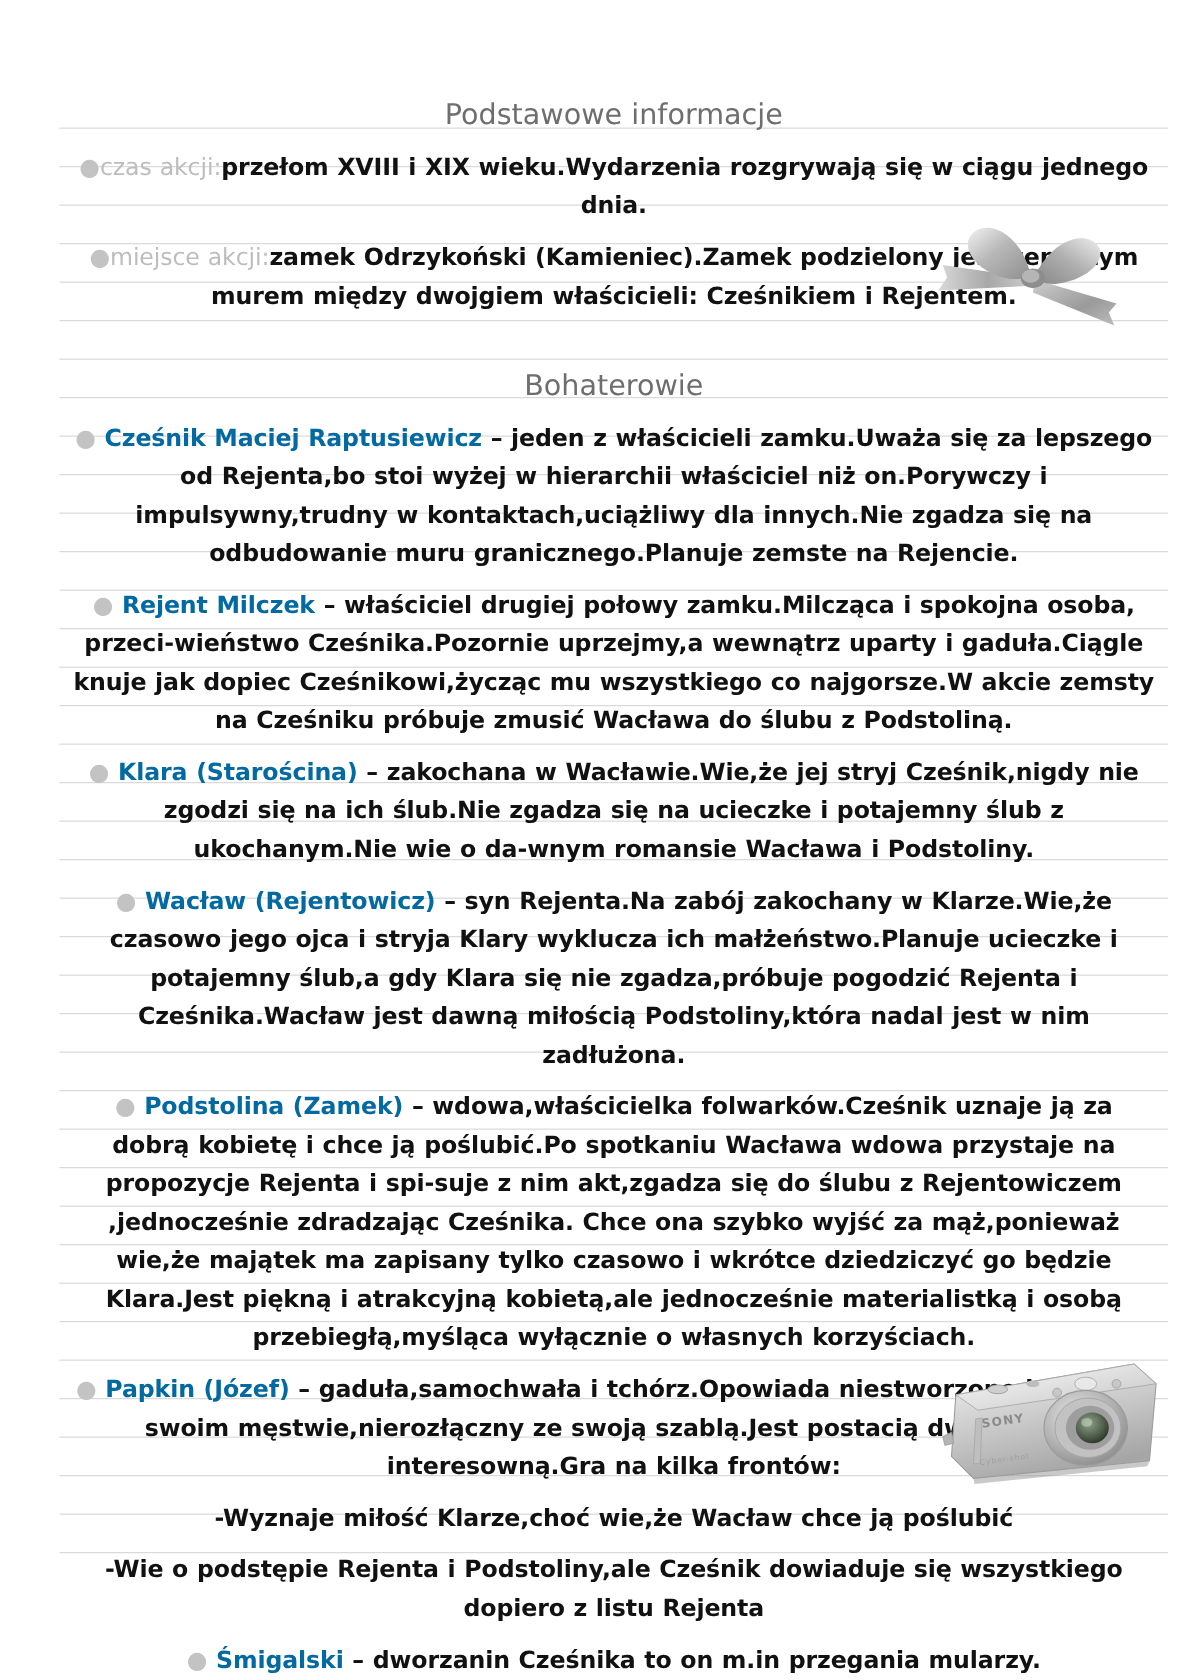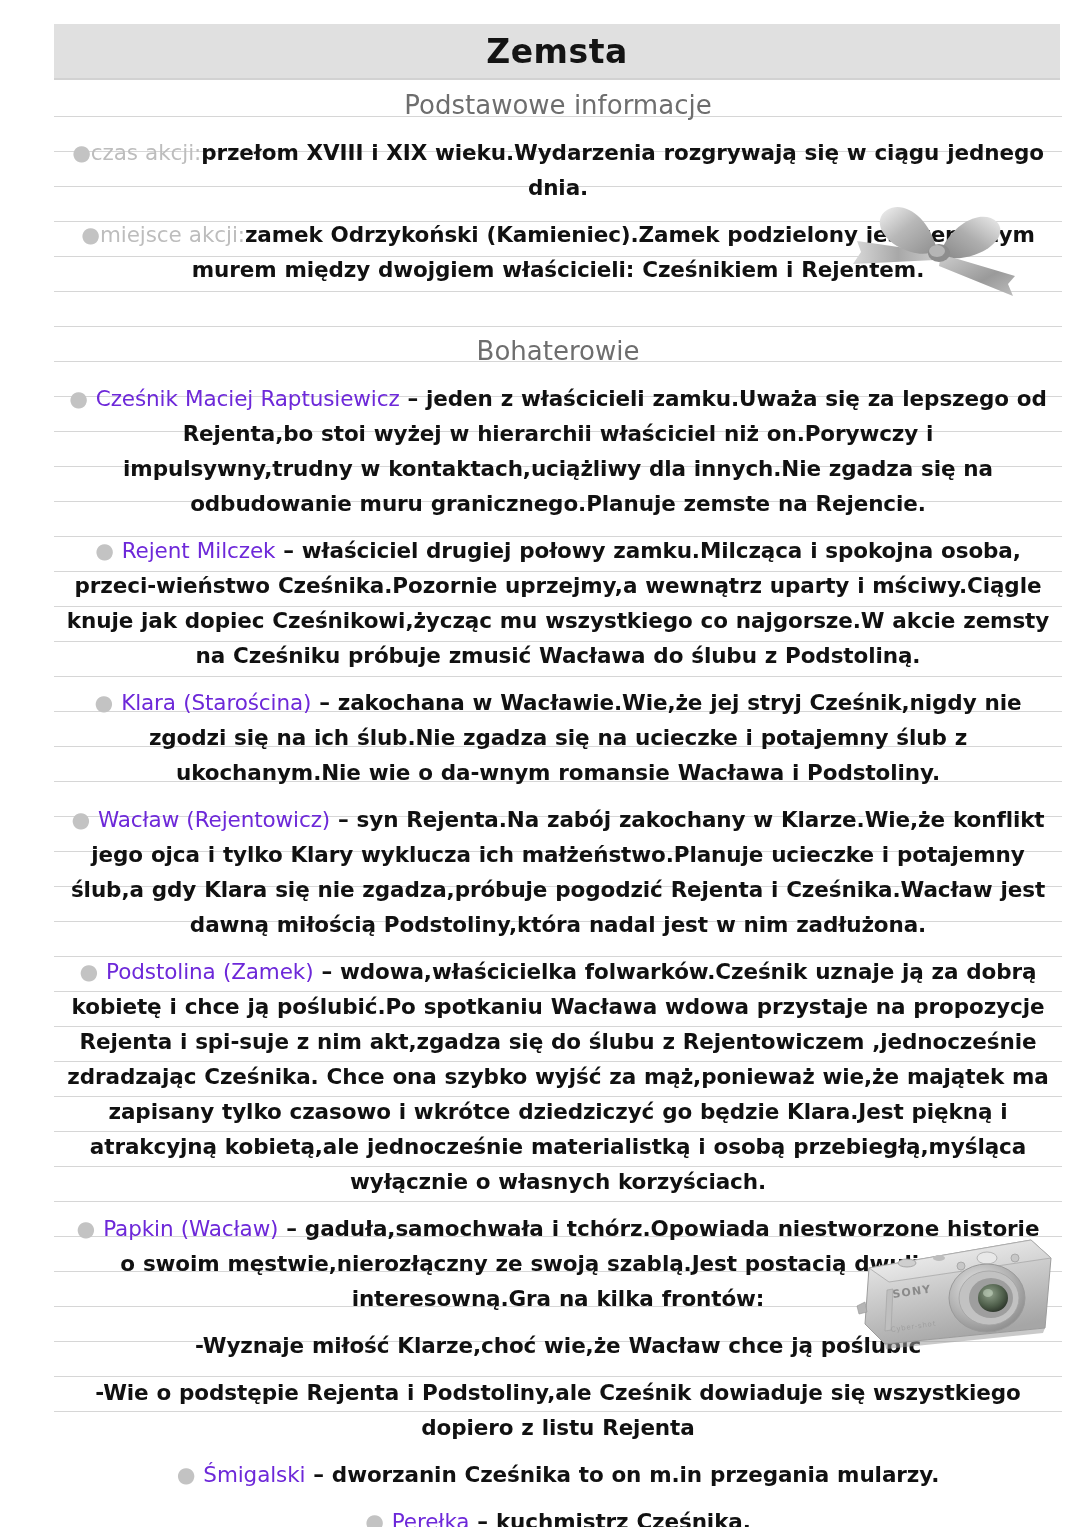--- a/index.html
+++ b/index.html
@@ -88,22 +88,22 @@
     margin: 12px;
     letter-spacing: -0.1px;
     word-spacing: .5px;
   }
 
   .lbl {
     color: #bdbdbd;
     font-weight: normal;
   }
   .name {
-    color: #6d28d9;
-    font-weight: normal;
+    color: #0369a1;
+    font-weight: bold;
   }
   .bullet-dot {
     color: #c3c3c3;
     font-weight: normal;
   }
 
   
   #bow {
     position: absolute;
     left: 845px;
@@ -162,57 +162,54 @@
       <div class="rule" style="top: 1166px;"></div>
       <div class="rule" style="top: 1201px;"></div>
       <div class="rule" style="top: 1236px;"></div>
       <div class="rule" style="top: 1271px;"></div>
       <div class="rule" style="top: 1306px;"></div>
       <div class="rule" style="top: 1341px;"></div>
       <div class="rule" style="top: 1376px;"></div>
       <div class="rule" style="top: 1411px;"></div>
     </div>
 
-  <div id="title-band">
-    <div class="title">Zemsta</div>
-  </div>
 
   <div id="content">
 
     <h2 class="section-head">Podstawowe informacje</h2>
 
     <p class="para"><span class="bullet-dot">●</span><span class="lbl">czas akcji:</span><span>przełom XVIII i XIX wieku.Wydarzenia rozgrywają się w ciągu jednego dnia.</span></p>
 
     <p class="para"><span class="bullet-dot">●</span><span class="lbl">miejsce akcji:</span><span>zamek Odrzykoński (Kamieniec).Zamek podzielony jest zepsutym murem między dwojgiem właścicieli: Cześnikiem i Rejentem.</span></p>
 
     <div class="spacer-line"></div>
 
     <h2 class="section-head">Bohaterowie</h2>
 
     <p class="para"><span class="bullet-dot">●</span>&nbsp;<span class="name">Cześnik Maciej Raptusiewicz</span>
       <span>–</span>
       <span>jeden z właścicieli zamku.Uważa się za lepszego od Rejenta,bo stoi wyżej w hierarchii właściciel niż on.Porywczy i impulsywny,trudny w kontaktach,uciążliwy dla innych.Nie zgadza się na odbudowanie muru granicznego.Planuje zemste na Rejencie.</span></p>
 
     <p class="para"><span class="bullet-dot">●</span>&nbsp;<span class="name">Rejent Milczek</span>
       <span>–</span>
-      <span>właściciel drugiej połowy zamku.Milcząca i spokojna osoba, przeci-wieństwo Cześnika.Pozornie uprzejmy,a wewnątrz uparty i mściwy.Ciągle knuje jak dopiec Cześnikowi,życząc mu wszystkiego co najgorsze.W akcie zemsty na Cześniku próbuje zmusić Wacława do ślubu z Podstoliną.</span></p>
+      <span>właściciel drugiej połowy zamku.Milcząca i spokojna osoba, przeci-wieństwo Cześnika.Pozornie uprzejmy,a wewnątrz uparty i gaduła.Ciągle knuje jak dopiec Cześnikowi,życząc mu wszystkiego co najgorsze.W akcie zemsty na Cześniku próbuje zmusić Wacława do ślubu z Podstoliną.</span></p>
 
     <p class="para"><span class="bullet-dot">●</span>&nbsp;<span class="name">Klara (Starościna)</span>
       <span>–</span>
       <span>zakochana w Wacławie.Wie,że jej stryj Cześnik,nigdy nie zgodzi się na ich ślub.Nie zgadza się na ucieczke i potajemny ślub z ukochanym.Nie wie o da-wnym romansie Wacława i Podstoliny.</span></p>
 
     <p class="para"><span class="bullet-dot">●</span>&nbsp;<span class="name">Wacław (Rejentowicz)</span>
       <span>–</span>
-      <span>syn Rejenta.Na zabój zakochany w Klarze.Wie,że konflikt jego ojca i tylko Klary wyklucza ich małżeństwo.Planuje ucieczke i potajemny ślub,a gdy Klara się nie zgadza,próbuje pogodzić Rejenta i Cześnika.Wacław jest dawną miłością Podstoliny,która nadal jest w nim zadłużona.</span></p>
+      <span>syn Rejenta.Na zabój zakochany w Klarze.Wie,że czasowo jego ojca i stryja Klary wyklucza ich małżeństwo.Planuje ucieczke i potajemny ślub,a gdy Klara się nie zgadza,próbuje pogodzić Rejenta i Cześnika.Wacław jest dawną miłością Podstoliny,która nadal jest w nim zadłużona.</span></p>
 
     <p class="para"><span class="bullet-dot">●</span>&nbsp;<span class="name">Podstolina (Zamek)</span>
       <span>–</span>
       <span>wdowa,właścicielka folwarków.Cześnik uznaje ją za dobrą kobietę i chce ją poślubić.Po spotkaniu Wacława wdowa przystaje na propozycje Rejenta i spi-suje z nim akt,zgadza się do ślubu z Rejentowiczem ,jednocześnie zdradzając Cześnika. Chce ona szybko wyjść za mąż,ponieważ wie,że majątek ma zapisany tylko czasowo i wkrótce dziedziczyć go będzie Klara.Jest piękną i atrakcyjną kobietą,ale jednocześnie materialistką i osobą przebiegłą,myśląca wyłącznie o własnych korzyściach.</span></p>
 
-    <p class="para"><span class="bullet-dot">●</span>&nbsp;<span class="name">Papkin (Wacław)</span>
+    <p class="para"><span class="bullet-dot">●</span>&nbsp;<span class="name">Papkin (Józef)</span>
       <span>–</span>
       <span>gaduła,samochwała i tchórz.Opowiada niestworzone historie o swoim męstwie,nierozłączny ze swoją szablą.Jest postacią dwulicową i interesowną.Gra na kilka frontów:</span></p>
 
     <p class="para">-Wyznaje miłość Klarze,choć wie,że Wacław chce ją poślubić</p>
     <p class="para">-Wie o podstępie Rejenta i Podstoliny,ale Cześnik dowiaduje się wszystkiego dopiero z listu Rejenta</p>
 
 
     <p class="para"><span class="bullet-dot">●</span>&nbsp;<span class="name">Śmigalski</span>
       <span>–</span>
       <span>dworzanin Cześnika to on m.in przegania mularzy.</span></p>

